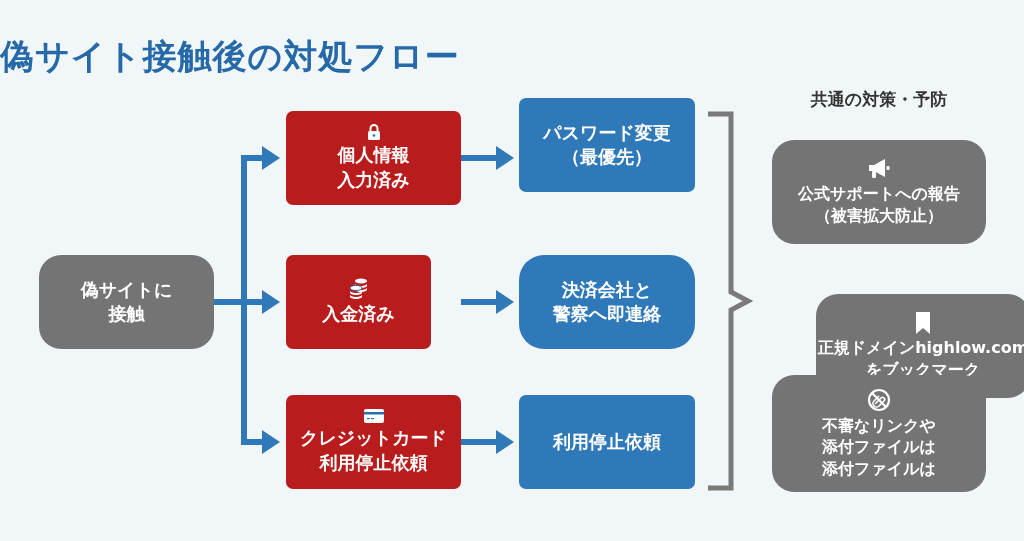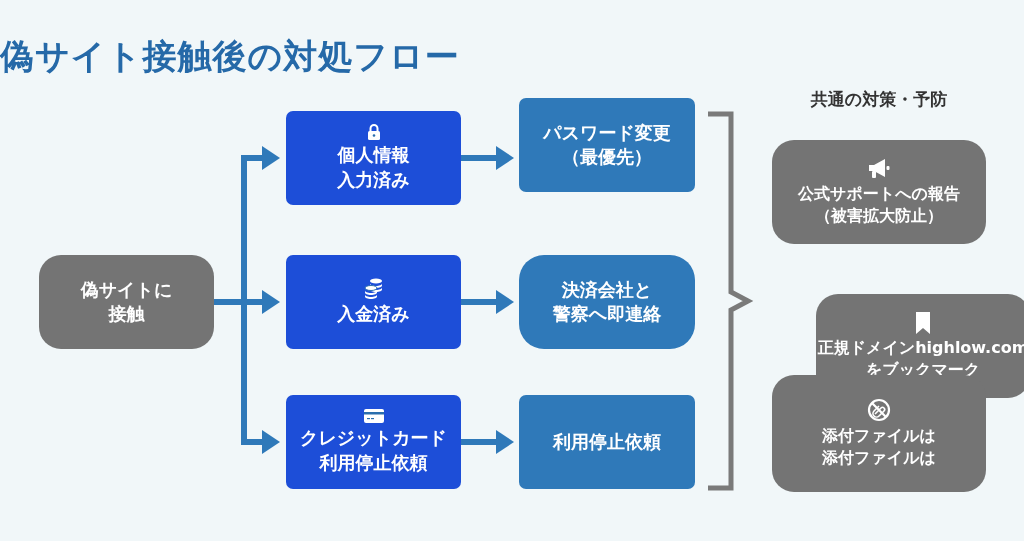--- a/index.html
+++ b/index.html
@@ -13,29 +13,29 @@
       position: absolute; left: 0; top: 34px; width: 1024px;
       text-align: left; font-size: 34px; font-weight: bold;
       color: #2569a8; letter-spacing: 1px;
     }
     .box {
       position: absolute; border-radius: 7px;
       display: flex; flex-direction: column; align-items: center; justify-content: center;
       color: #ffffff; font-weight: bold; text-align: center; line-height: 1.35;
     }
     .box-gray { background: #747474; border-radius: 22px; }
-    .box-blue { background: #1d4ed8; }
+    .box-blue { background: #b91c1c; }
     .box-blue2 { background: #2f79b9; }
     .box .txt { font-size: 18px; }
     .box .line { display: block; }
     .icon { display: block; margin-bottom: 3px; }
 
     #start { left: 39px; top: 255px; width: 175px; height: 94px; }
     #cond1 { left: 286px; top: 111px; width: 175px; height: 94px; }
-    #cond2 { left: 286px; top: 255px; width: 175px; height: 94px; }
+    #cond2 { left: 286px; top: 255px; width: 145px; height: 94px; }
     #cond3 { left: 286px; top: 395px; width: 175px; height: 94px; text-align: center; }
     #act1  { left: 519px; top: 98px; width: 176px; height: 94px; }
     #act2  { left: 519px; top: 255px; width: 176px; height: 94px; border-radius: 25px; }
     #act3  { left: 519px; top: 395px; width: 176px; height: 94px; }
 
     .side-title {
       position: absolute; left: 772px; top: 88px; width: 214px; text-align: center;
       font-size: 17px; font-weight: bold; color: #333333;
     }
     #tip1 { left: 772px; top: 140px; width: 214px; height: 104px; }
@@ -162,16 +162,17 @@
   </div>
 </div>
 
 <div class="box box-gray tip" id="tip3">
   <svg class="icon" width="24" height="24" viewBox="0 0 24 24">
     <circle cx="12" cy="12" r="10" fill="none" stroke="#fff" stroke-width="2.2"></circle>
     <line x1="5" y1="5" x2="19" y2="19" stroke="#fff" stroke-width="2.2"></line>
     <path d="M8 16l6-6a2 2 0 0 1 3 3l-5 5a3.5 3.5 0 0 1-5-5l5-5" fill="none" stroke="#fff" stroke-width="1.6"></path>
   </svg>
   <div class="txt">
+    <span class="line">不審なリンクや</span>
     <span class="line">添付ファイルは</span>
     <span class="line">添付ファイルは</span>
   </div>
 </div>
 
 </body></html>

